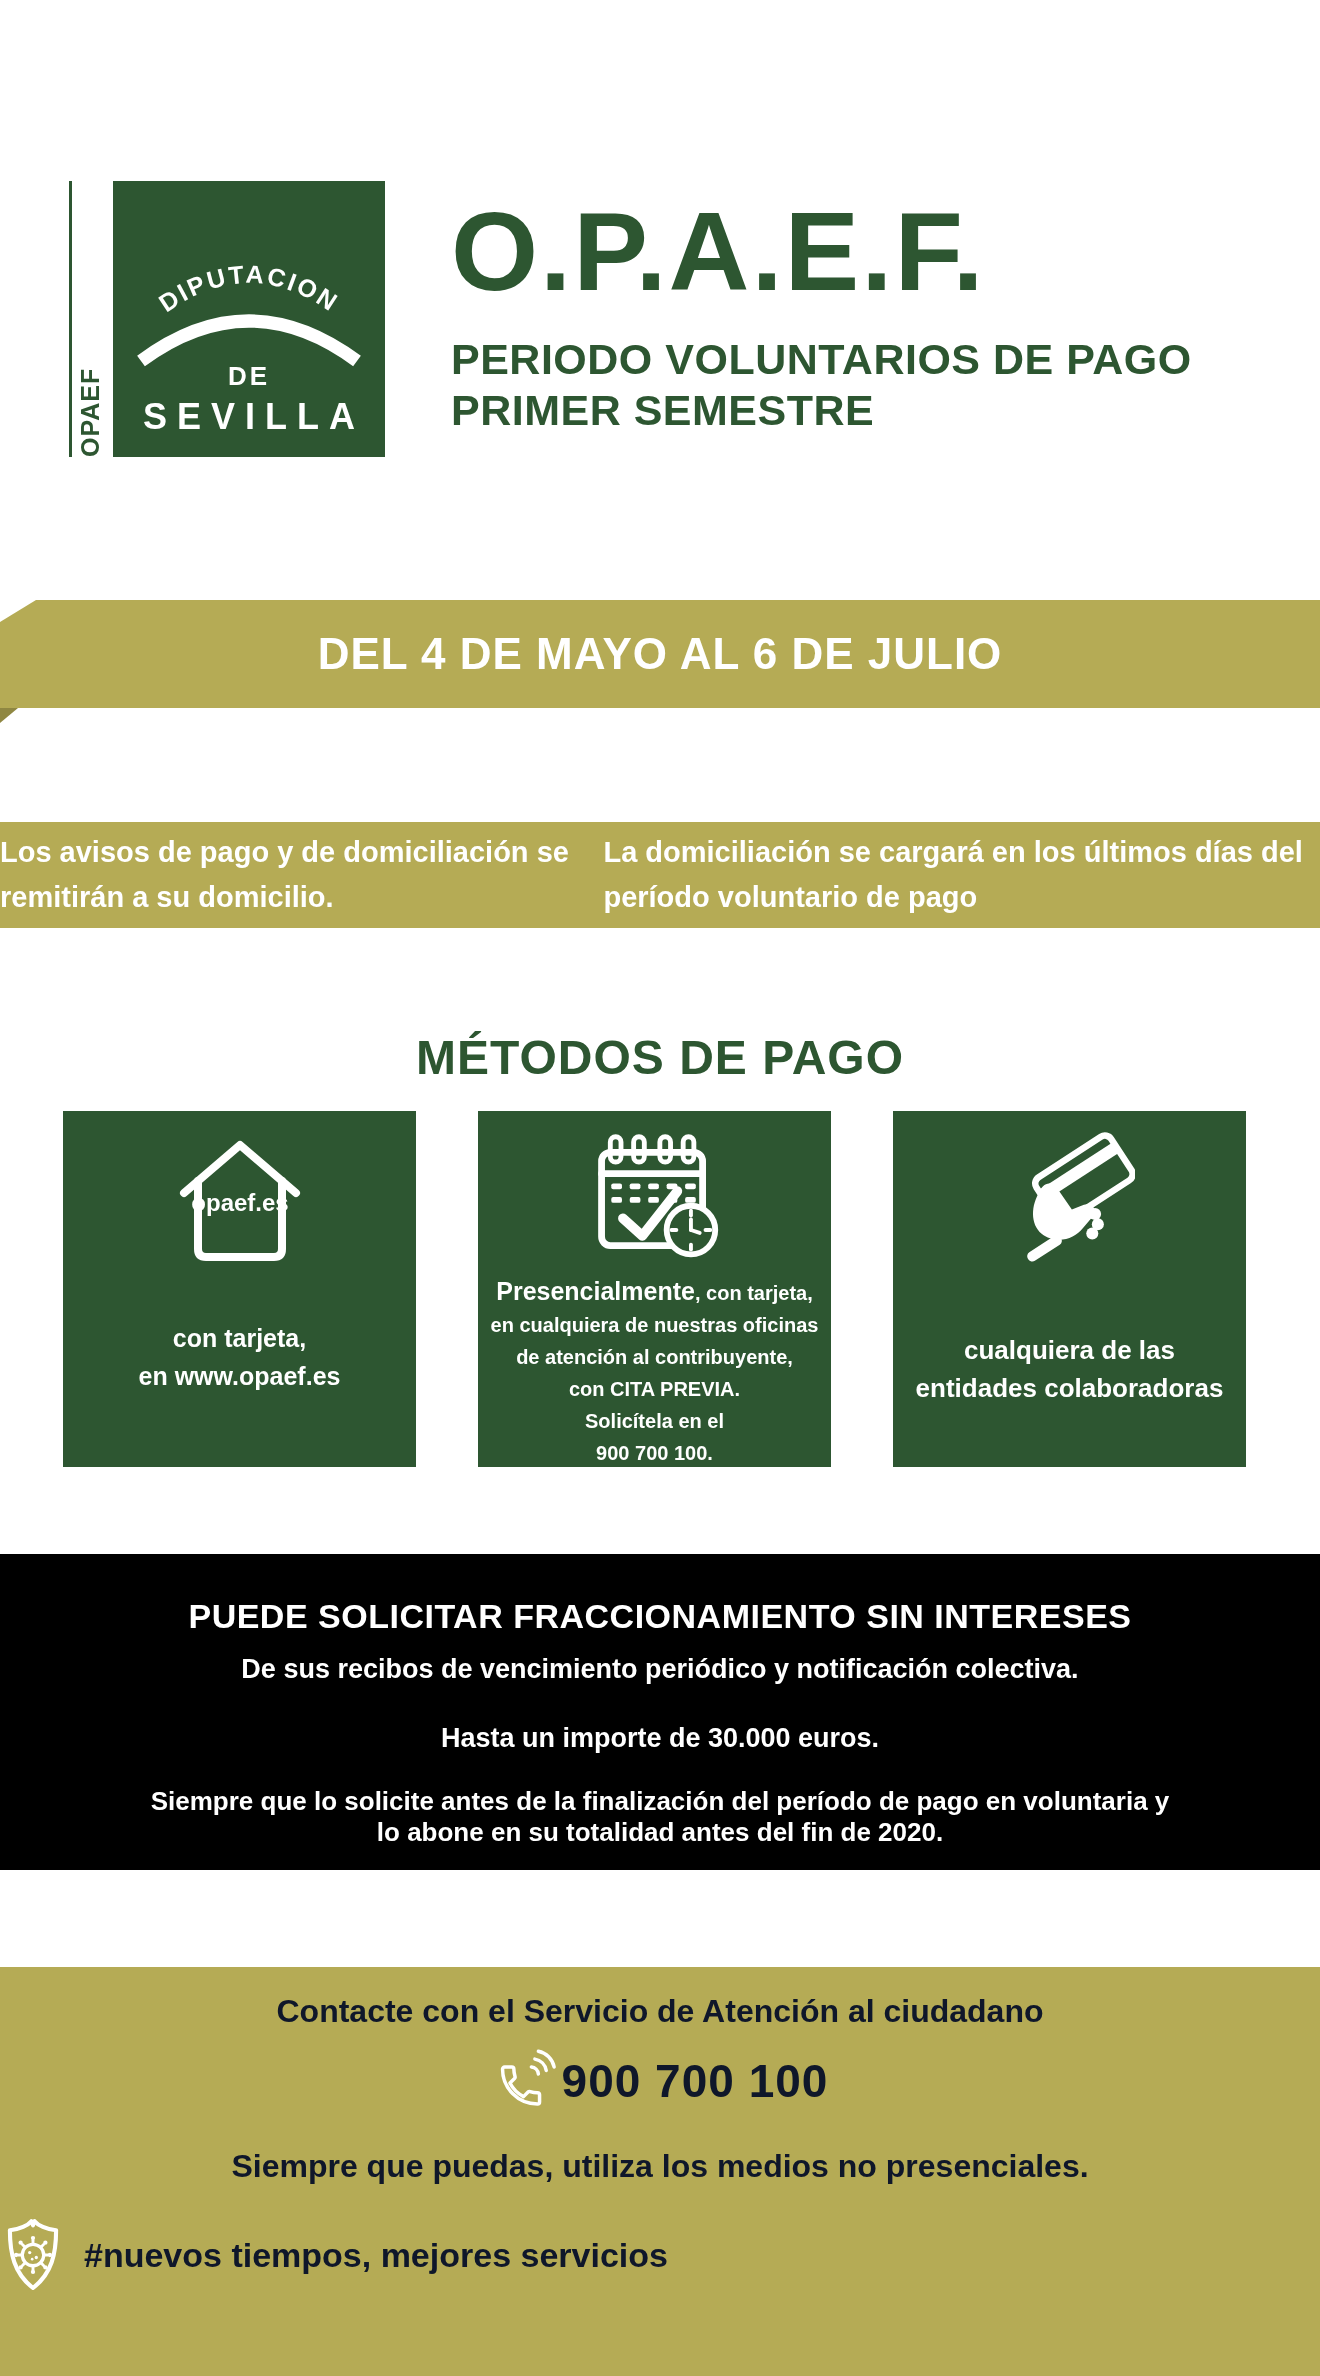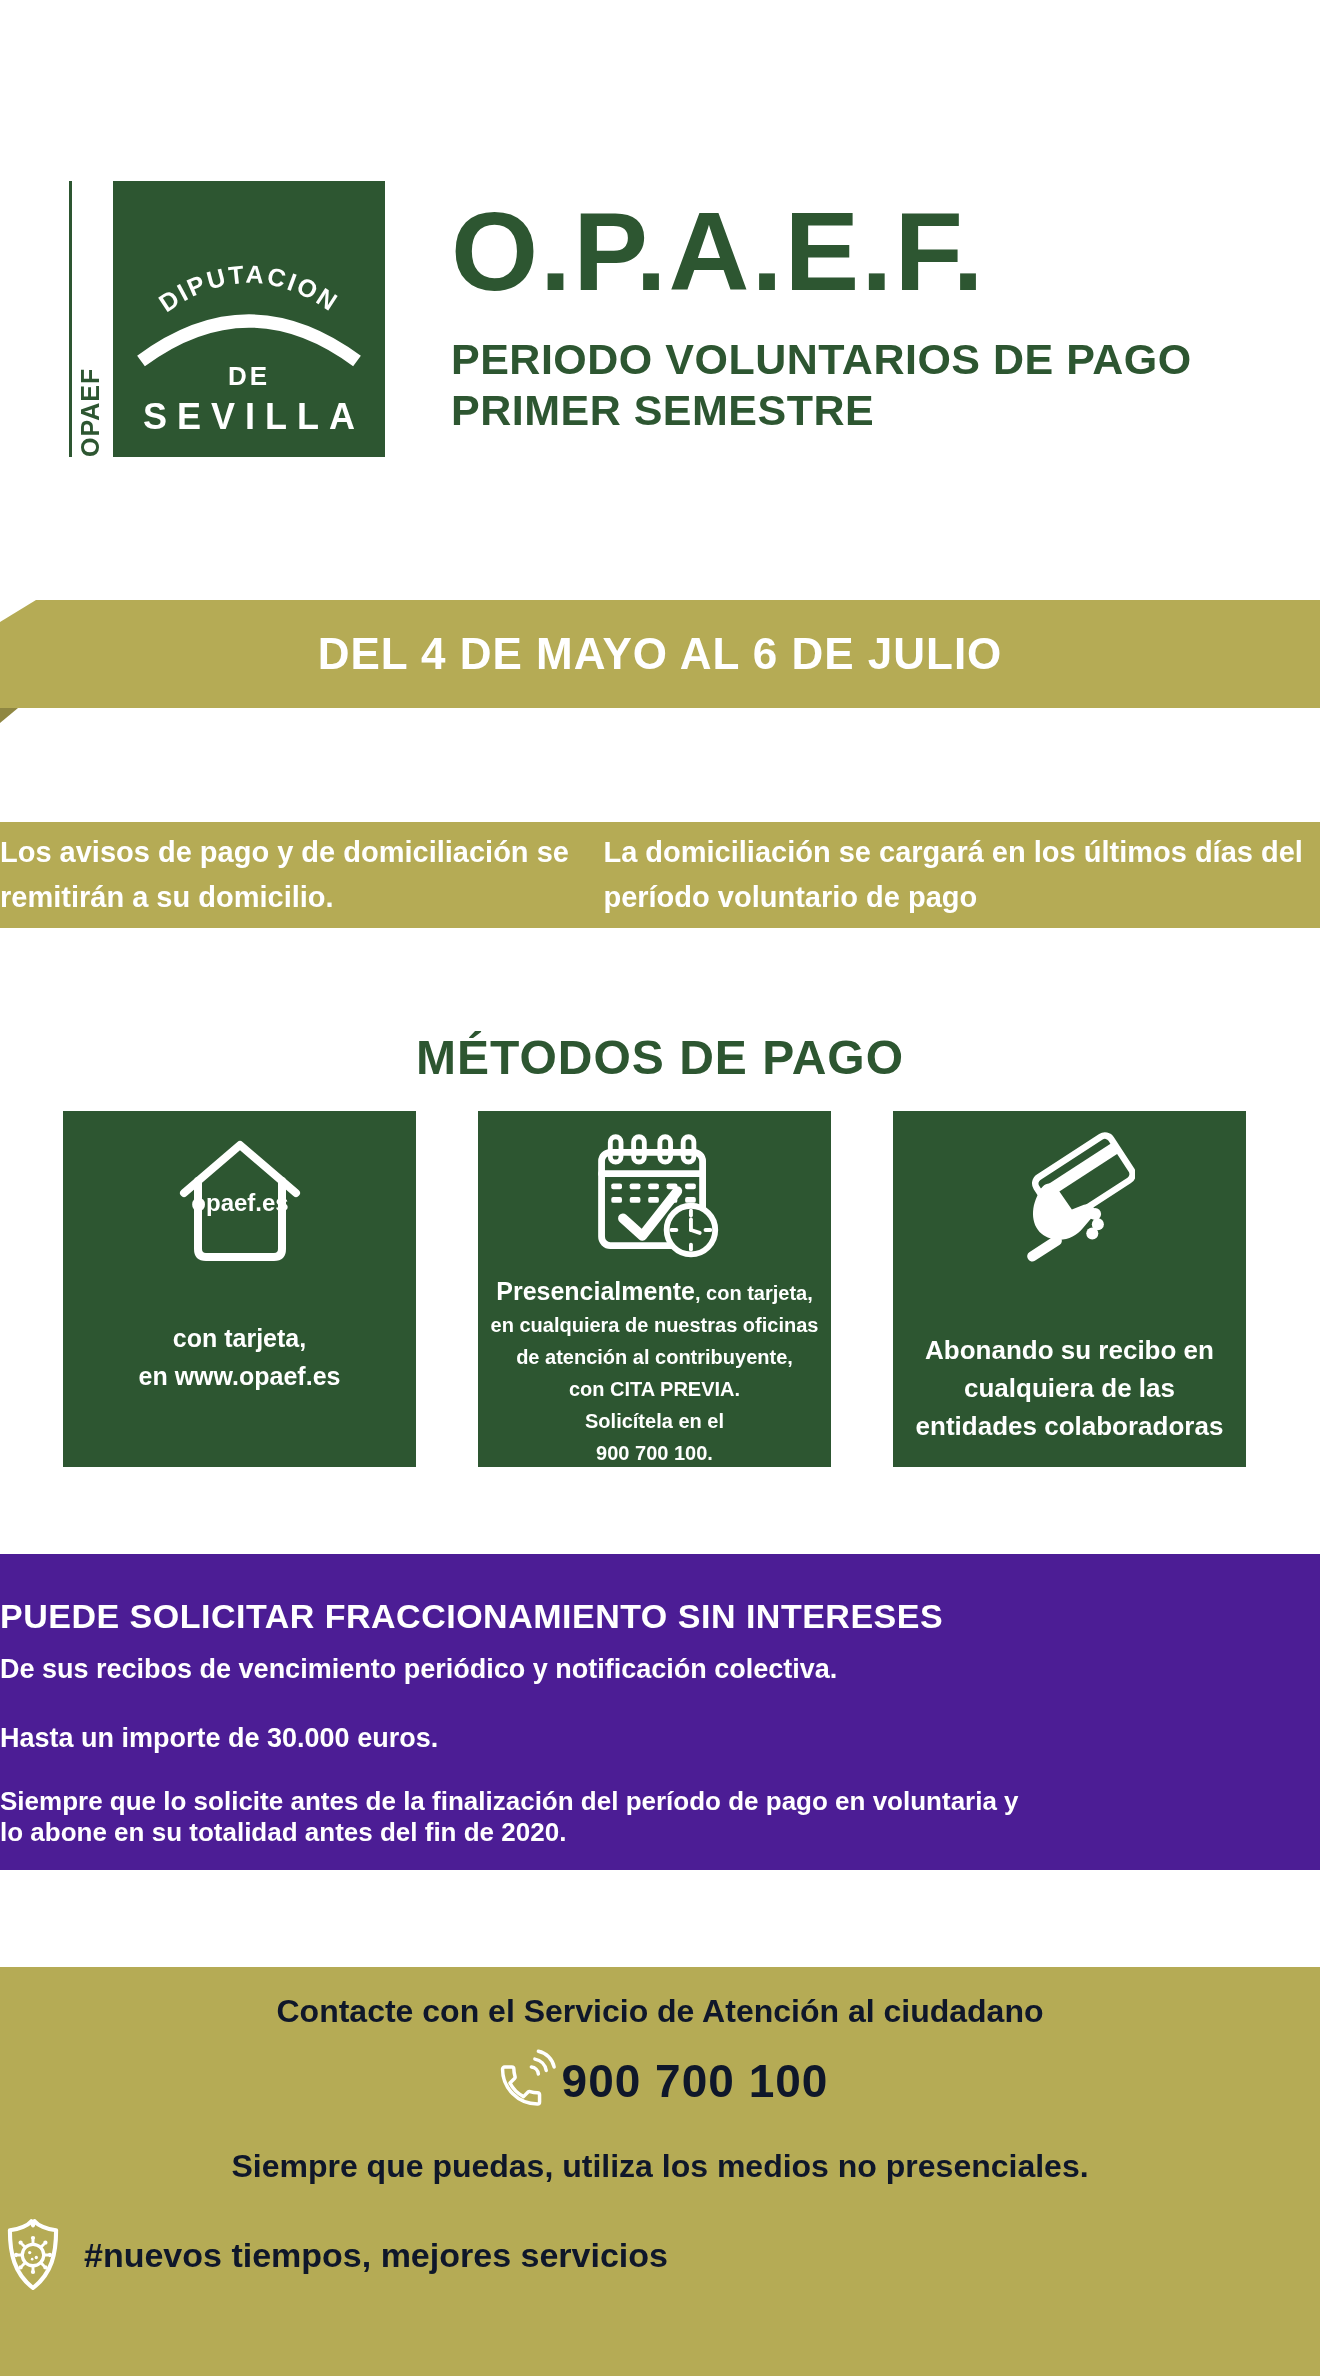--- a/index.html
+++ b/index.html
@@ -44,22 +44,22 @@
   .icon-stroke{fill:none;stroke:#ffffff;stroke-linecap:round;stroke-linejoin:round;}
   .house-label{font-size:24px;font-weight:700;fill:#ffffff;text-anchor:middle;}
   .c1txt{position:absolute;left:0;top:208px;width:100%;line-height:38px;font-size:23px;}
   .c1big{font-size:31px;}
   .c1sub{font-size:25px;}
   .c2txt{position:absolute;left:0;top:164px;width:100%;line-height:32px;font-size:20px;}
   .c2big{font-size:25px;}
   .c3txt{position:absolute;left:0;top:220px;width:100%;line-height:38px;font-size:26px;}
 
   
-  .green-section{position:absolute;left:0;top:1554px;width:1320px;height:316px;background:#4c1d95;
-                 color:#fff;font-weight:700;}
+  .green-section{position:absolute;left:0;top:1554px;width:1320px;height:316px;background:#000000;
+                 color:#fff;text-align:center;font-weight:700;}
   .gs-heading{padding-top:44px;font-size:34px;line-height:36px;letter-spacing:0.5px;}
   .gs-line1{margin-top:21px;font-size:27px;line-height:28px;}
   .gs-line2{margin-top:41px;font-size:27px;line-height:28px;}
   .gs-para{margin-top:34px;font-size:26px;line-height:31px;}
 
   
   .footer{position:absolute;left:0;top:1967px;width:1320px;height:478px;background:#b5ab55;
           color:#0f172a;text-align:center;font-weight:700;}
   .f-contact{padding-top:28px;font-size:32px;line-height:33px;}
   .f-phone-row{margin-top:18px;display:flex;align-items:center;justify-content:center;}
@@ -175,21 +175,20 @@
       </g>
       <path fill="#ffffff" d="M36 66 C27 82 28 102 42 111 C57 120 75 115 84 103 L95 90 C100 83 93 75 85 78 L72 83 L56 60 C49 51 40 55 36 66 Z"></path>
       <circle cx="97" cy="88" r="6.5" fill="#ffffff"></circle>
       <circle cx="100" cy="99" r="6.5" fill="#ffffff"></circle>
       <circle cx="94" cy="109" r="6.5" fill="#ffffff"></circle>
       <g transform="rotate(-33 42 126)">
         <rect x="22" y="120" width="42" height="11" rx="5" fill="#ffffff"></rect>
       </g>
     </svg>
     <div class="c3txt">
-      <div>Abonando su recibo en</div>
       <div>cualquiera de las</div>
       <div>entidades colaboradoras</div>
     </div>
   </div>
 
   <div class="green-section">
     <div class="gs-heading">PUEDE SOLICITAR FRACCIONAMIENTO SIN INTERESES</div>
     <div class="gs-line1">De sus recibos de vencimiento periódico y notificación colectiva.</div>
     <div class="gs-line2">Hasta un importe de 30.000 euros.</div>
     <div class="gs-para">

